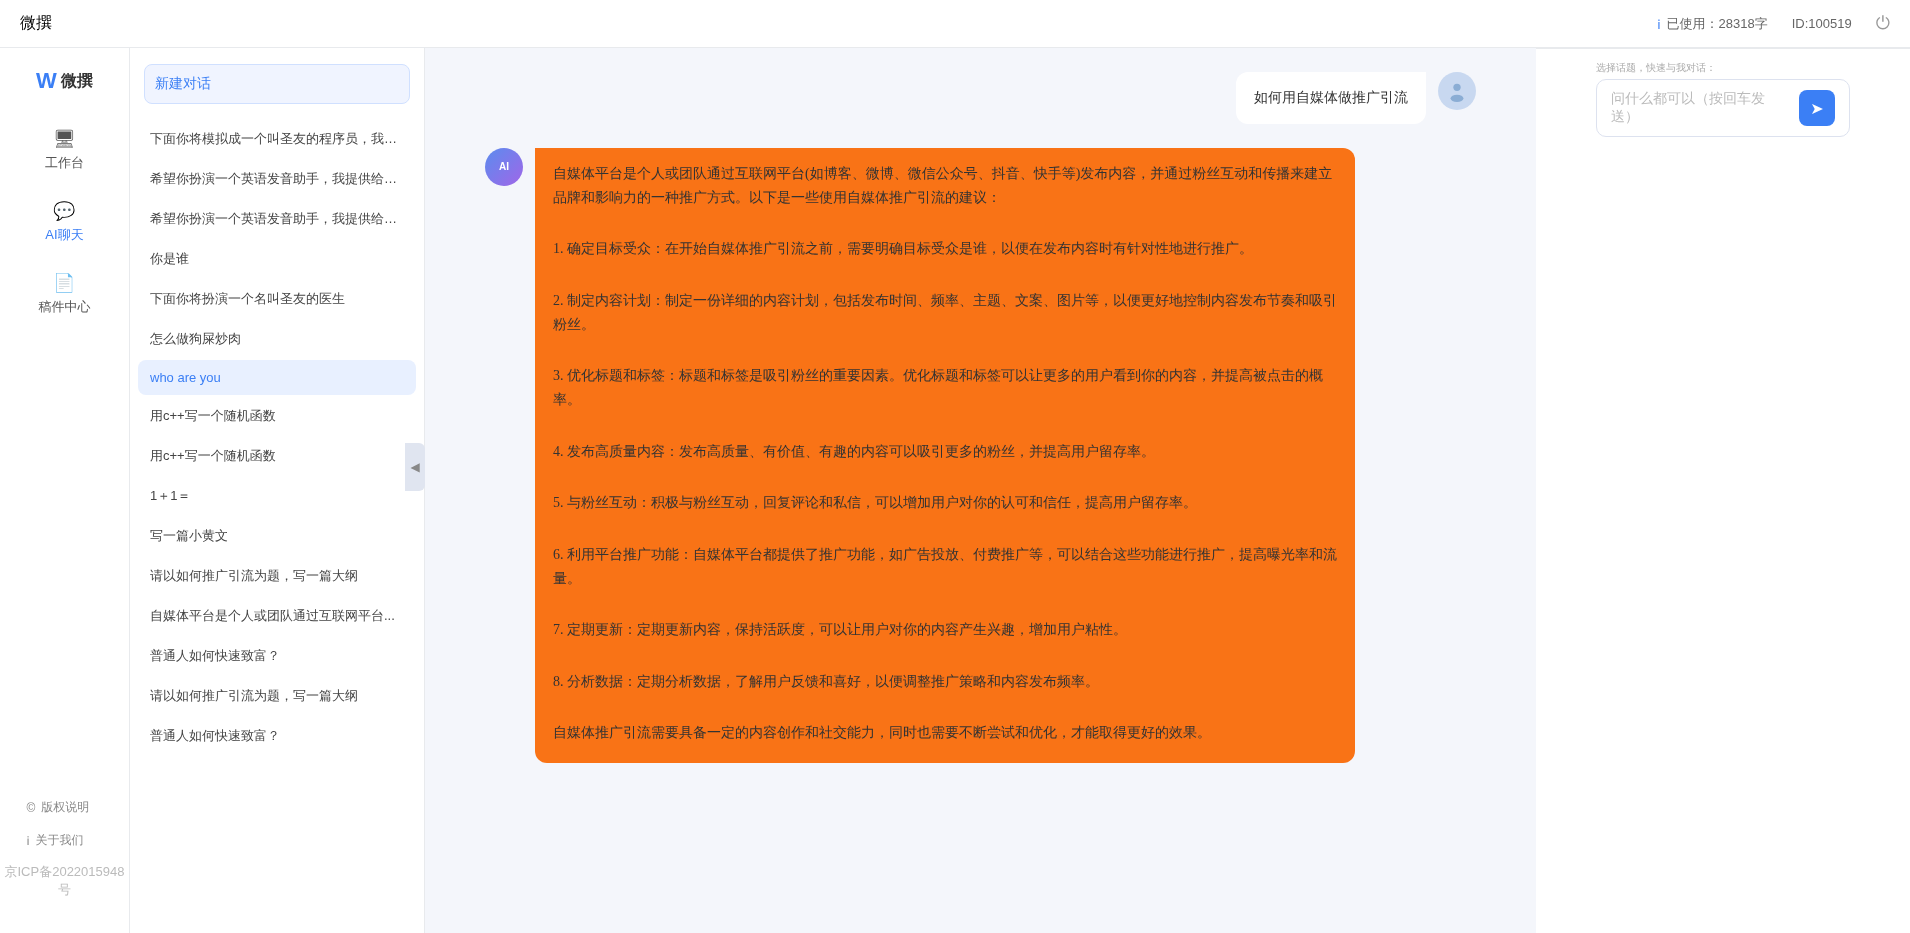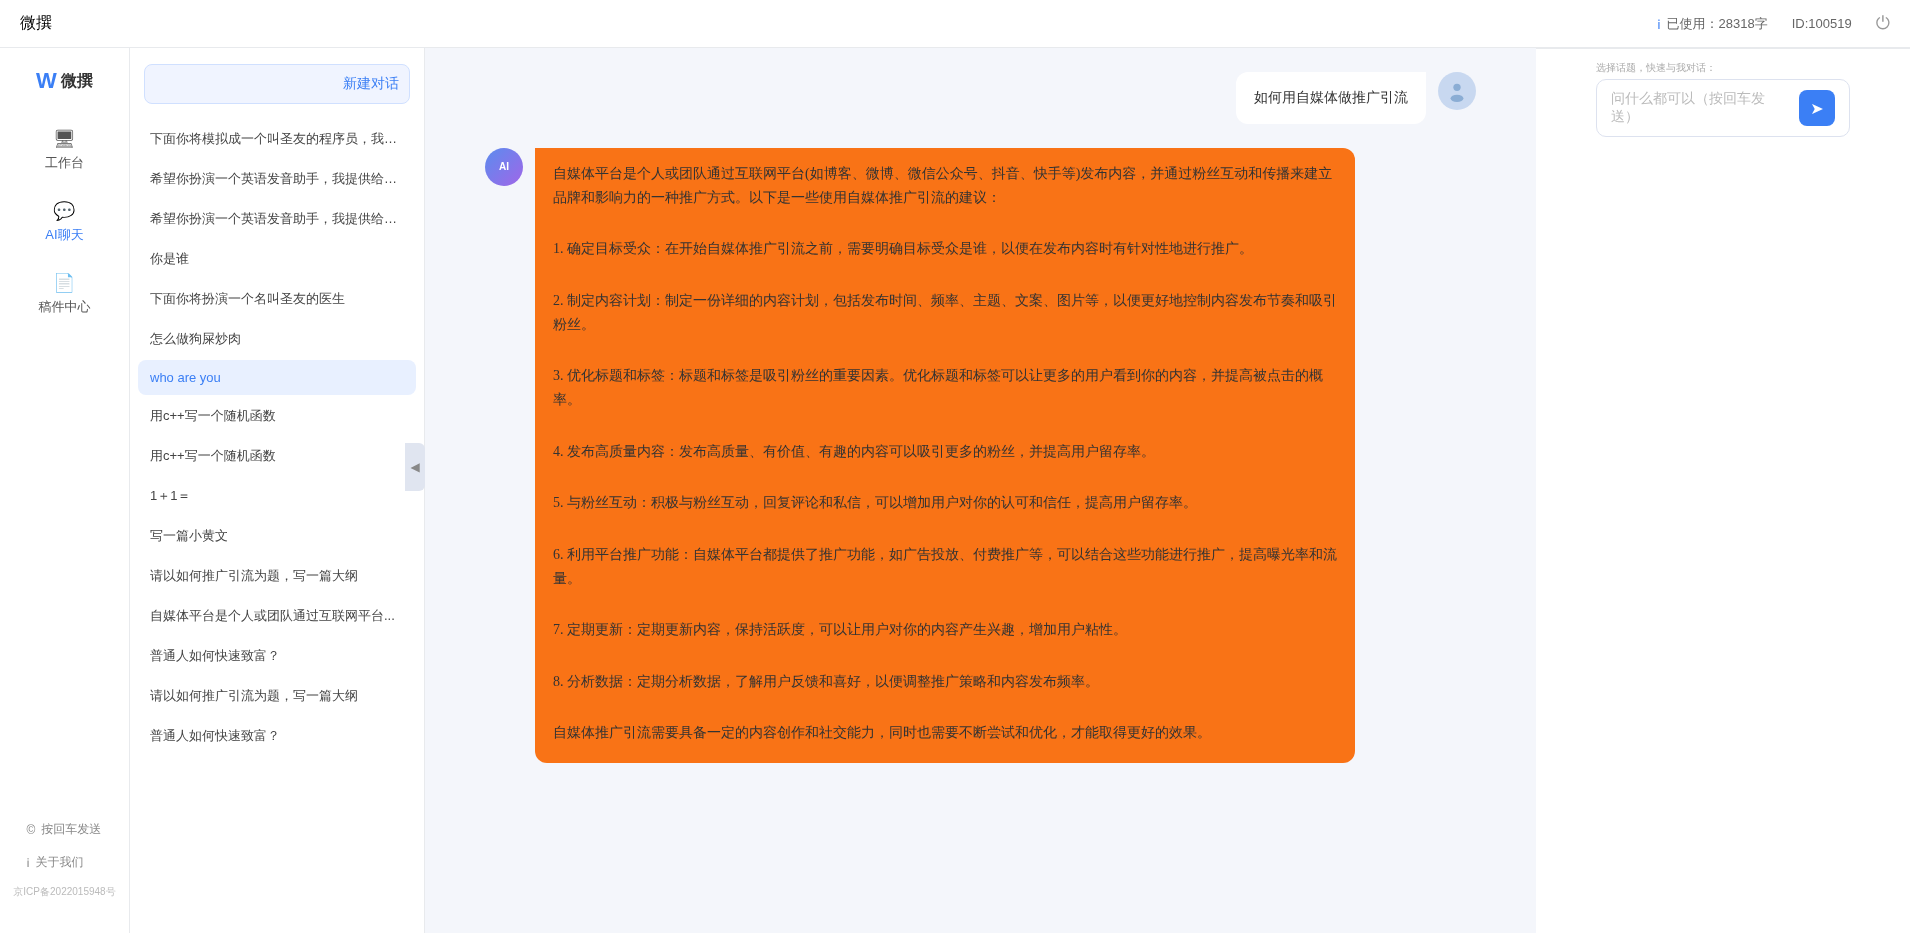--- a/index.html
+++ b/index.html
@@ -66,38 +66,38 @@
       display: flex;
       align-items: center;
       gap: 6px;
       font-size: 12px;
       color: #888;
       padding: 6px 12px;
       cursor: pointer;
       border-radius: 6px;
       width: 100px;
     }
-    .beian { font-size: 10px; color: #bbb; text-align: center; padding: 4px 0; }
+    .beian { font-size: 13px; color: #bbb; text-align: center; padding: 4px 0; }
 
     
     #chat-sidebar {
       width: 295px;
       background: #fff;
       border-right: 1px solid #e8eaed;
       display: flex;
       flex-direction: column;
       flex-shrink: 0;
       overflow: hidden;
     }
     #chat-sidebar .new-chat-btn {
       margin: 16px 14px;
       padding: 10px;
       background: #f0f4ff;
       border-radius: 8px;
-      text-align: right;
+      text-align: left;
       font-size: 14px;
       color: #3b7ff5;
       cursor: pointer;
       border: 1px solid #d0e0ff;
     }
     .chat-list {
       flex: 1;
       overflow-y: auto;
       padding: 0 8px;
     }
@@ -283,21 +283,21 @@
       <span>AI聊天</span>
     </div>
     <div class="nav-item">
       <span class="nav-icon">📄</span>
       <span>稿件中心</span>
     </div>
 
     <div class="nav-bottom">
       <div class="nav-bottom-item">
         <span>©</span>
-        <span>按回车发送</span>
+        <span>版权说明</span>
       </div>
       <div class="nav-bottom-item">
         <span>ℹ</span>
         <span>关于我们</span>
       </div>
       <div class="beian">京ICP备2022015948号</div>
     </div>
   </div>
 
   <div id="chat-sidebar">

